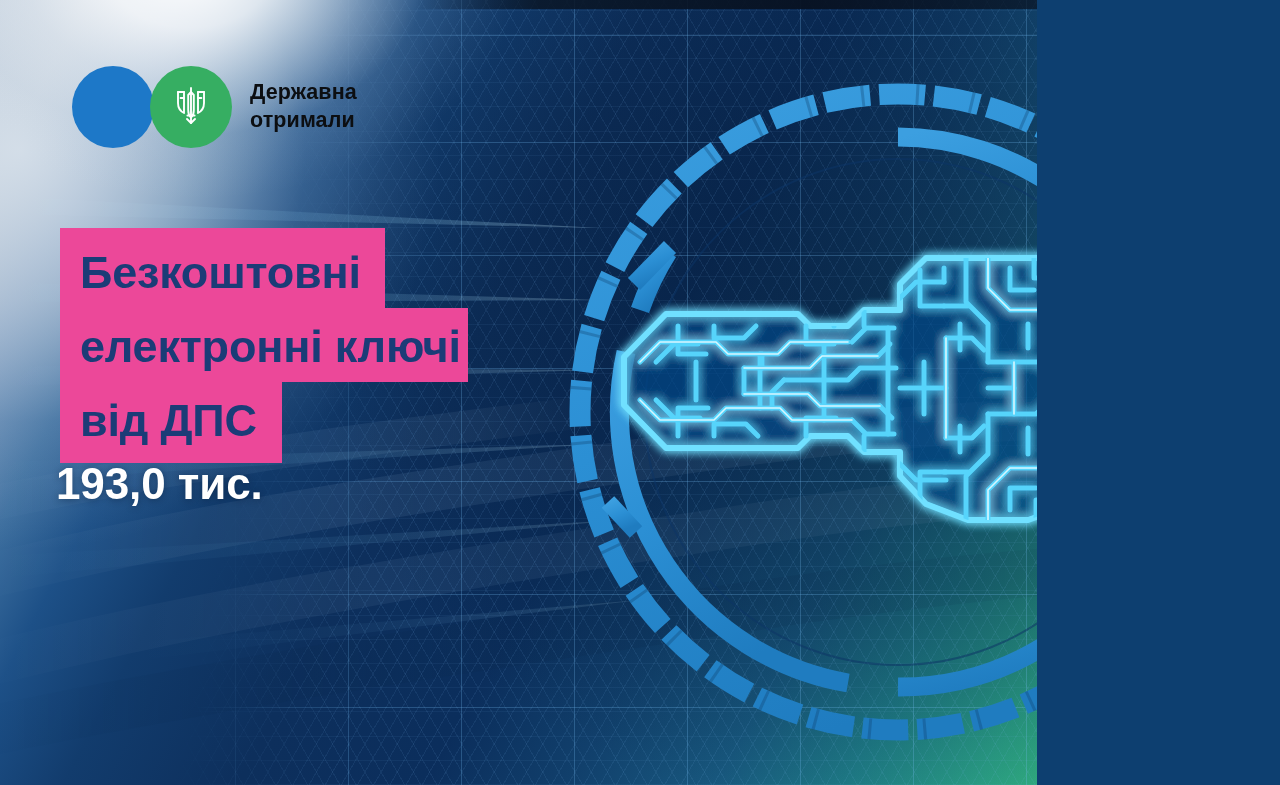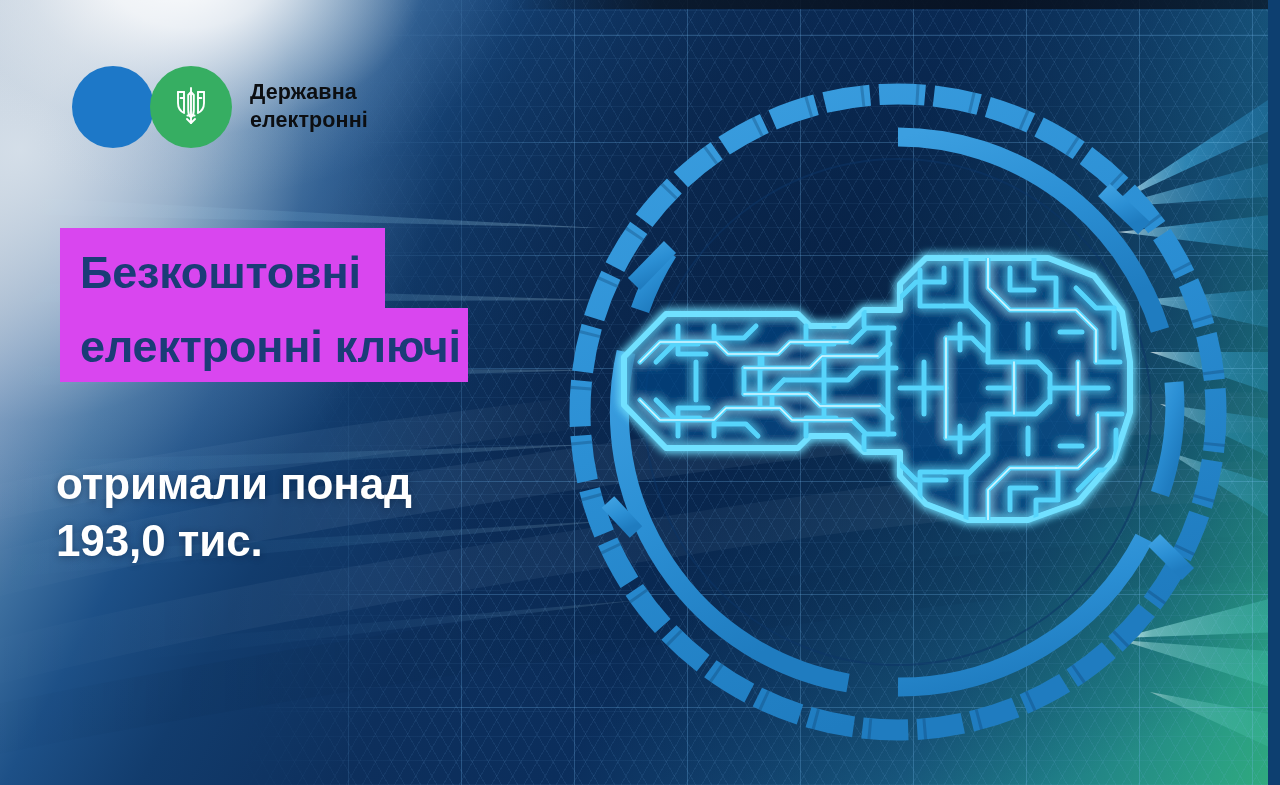--- a/index.html
+++ b/index.html
@@ -4,21 +4,21 @@
 <style>
   * { margin:0; padding:0; box-sizing:border-box; }
   html, body { width:1280px; height:785px; overflow:hidden; }
   body {
     font-family:"Liberation Sans", sans-serif;
     background:#0d3f70;
   }
 
   #stage {
     position:relative;
-    width:1268px;
+    width:1037px;
     height:785px;
     overflow:hidden;
   }
 
   
   .layer { position:absolute; inset:0; }
 
   
   .bg-base {
     background:
@@ -153,21 +153,21 @@
 
   
   #headline {
     position:absolute;
     left:60px; top:228px;
     display:flex;
     flex-direction:column;
     align-items:flex-start;
   }
   .hl-line {
-    background:#d946ef;
+    background:#ec4899;
     color:#1b3c77;
     font-size:45px;
     font-weight:bold;
     line-height:1;
     letter-spacing:-0.2px;
     padding:16px 20px 13px 20px;
     white-space:nowrap;
   }
   .hl-line.l1 { padding-top:22px; padding-right:24px; }
   .hl-line.l2 { padding-right:7px; }
@@ -446,27 +446,27 @@
             <path d="M30,8 L30,19 Q30,26 24,29 L24,14 L24,8"></path>
             <path d="M10,8 L4,8 M30,8 L24,8"></path>
             <path d="M10,14 L6.6,14 M24,14 L27.4,14"></path>
             <path d="M13.4,31.5 L20.6,31.5"></path>
           </g>
         </svg>
       </span>
     </div>
     <div class="logo-text">
       <div>Державна</div>
-      <div>електронні</div>
+      <div>отримали</div>
     </div>
   </div>
 
   <div id="headline">
     <div class="hl-line l1">Безкоштовні</div>
     <div class="hl-line l2">електронні ключі</div>
+    <div class="hl-line l3">від ДПС</div>
   </div>
 
   <div id="subtext">
-    <div>отримали понад</div>
     <div>193,0 тис.</div>
   </div>
 
 </div>
 
 </body></html>

